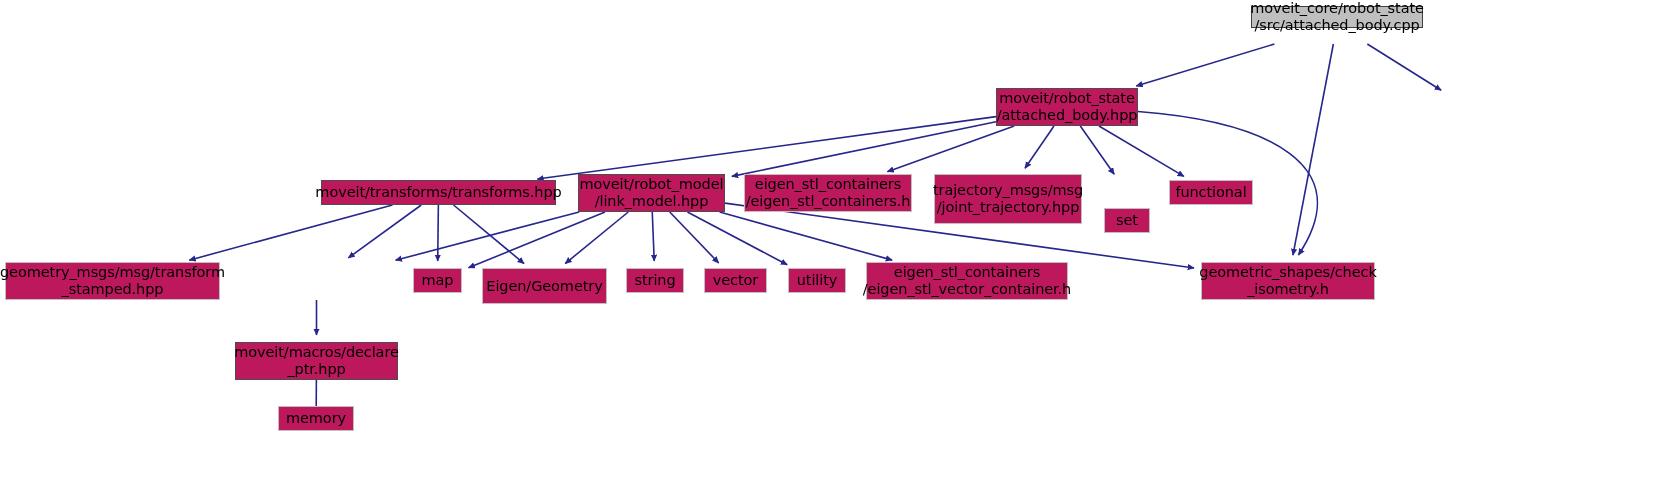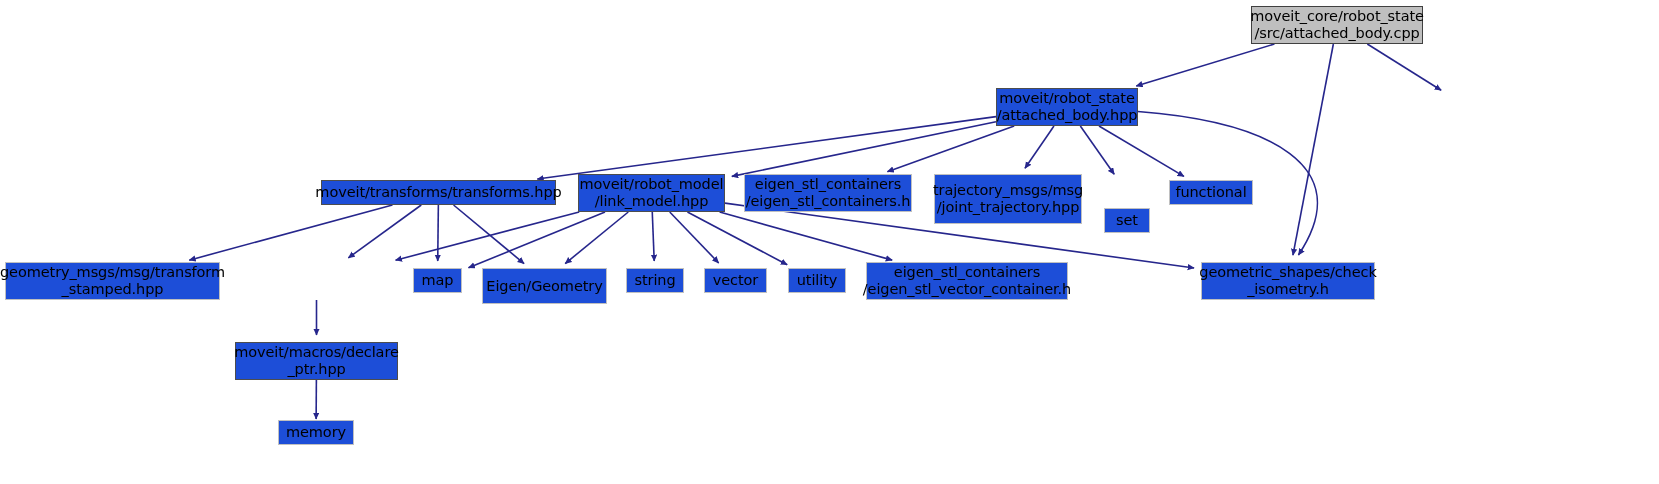--- a/index.html
+++ b/index.html
@@ -26,21 +26,21 @@
   .node {
     position: absolute;
     box-sizing: border-box;
     display: flex;
     align-items: center;
     justify-content: center;
     text-align: center;
     font-size: 14.5px;
     line-height: 17px;
     color: #000000;
-    background: #1d4ed8;
+    background: #be185d;
     border: 1px solid #c0c0c0;
     white-space: pre;
     letter-spacing: -0.1px;
     z-index: 2;
   }
   .node.strong {
     border: 1.6px solid #4d4d4d;
   }
   .node.current {
     background: #bfbfbf;
@@ -79,21 +79,21 @@
       <line x1="605.0314285714286" y1="212" x2="468.479310877119" y2="267.83322569276675" stroke="#26268c" stroke-width="1.6" fill="none" marker-end="url(#arrowhead)"></line>
       <line x1="628.2657142857142" y1="212" x2="565.2045433961564" y2="263.56871451248895" stroke="#26268c" stroke-width="1.6" fill="none" marker-end="url(#arrowhead)"></line>
       <line x1="652.26" y1="212" x2="654.2202237315579" y2="261.00559328894747" stroke="#26268c" stroke-width="1.6" fill="none" marker-end="url(#arrowhead)"></line>
       <line x1="669.74" y1="212" x2="718.652277202672" y2="262.95028875278336" stroke="#26268c" stroke-width="1.6" fill="none" marker-end="url(#arrowhead)"></line>
       <line x1="687.4371428571428" y1="212" x2="787.1688093391095" y2="264.72822246025424" stroke="#26268c" stroke-width="1.6" fill="none" marker-end="url(#arrowhead)"></line>
       <line x1="719.6193181818182" y1="212" x2="892.1380504160928" y2="260.1193294345996" stroke="#26268c" stroke-width="1.6" fill="none" marker-end="url(#arrowhead)"></line>
       <line x1="725" y1="203.1618224666143" x2="1194.065957531406" y2="268.01304676003724" stroke="#26268c" stroke-width="1.6" fill="none" marker-end="url(#arrowhead)"></line>
       <line x1="316.5" y1="300" x2="316.5" y2="335" stroke="#26268c" stroke-width="1.6" fill="none" marker-end="url(#arrowhead)"></line>
       <line x1="316.3774193548387" y1="380" x2="316.12580551176103" y2="419.000145677034" stroke="#26268c" stroke-width="1.6" fill="none" marker-end="url(#arrowhead)"></line>
     </svg>
-<div class="node current" style="left: 1251px; top: 6px; width: 172px; height: 38px;"><span class="node-label">moveit_core/robot_state
+<div class="node current" style="left: 1251px; top: 6px; width: 172px; height: 22px;"><span class="node-label">moveit_core/robot_state
 /src/attached_body.cpp</span></div>
     <div class="node strong" style="left: 996px; top: 88px; width: 142px; height: 38px;"><span class="node-label">moveit/robot_state
 /attached_body.hpp</span></div>
     <div class="node strong" style="left: 321px; top: 180px; width: 235px; height: 25px;"><span class="node-label">moveit/transforms/transforms.hpp</span></div>
     <div class="node strong" style="left: 578px; top: 174px; width: 147px; height: 38px;"><span class="node-label">moveit/robot_model
 /link_model.hpp</span></div>
     <div class="node" style="left: 744px; top: 174px; width: 168px; height: 38px;"><span class="node-label">eigen_stl_containers
 /eigen_stl_containers.h</span></div>
     <div class="node" style="left: 934px; top: 174px; width: 148px; height: 50px;"><span class="node-label">trajectory_msgs/msg
 /joint_trajectory.hpp</span></div>
@@ -105,14 +105,14 @@
     <div class="node" style="left: 482px; top: 268px; width: 125px; height: 36px;"><span class="node-label">Eigen/Geometry</span></div>
     <div class="node" style="left: 626px; top: 268px; width: 58px; height: 25px;"><span class="node-label">string</span></div>
     <div class="node" style="left: 704px; top: 268px; width: 63px; height: 25px;"><span class="node-label">vector</span></div>
     <div class="node" style="left: 788px; top: 268px; width: 58px; height: 25px;"><span class="node-label">utility</span></div>
     <div class="node" style="left: 866px; top: 262px; width: 202px; height: 38px;"><span class="node-label">eigen_stl_containers
 /eigen_stl_vector_container.h</span></div>
     <div class="node" style="left: 1201px; top: 262px; width: 174px; height: 38px;"><span class="node-label">geometric_shapes/check
 _isometry.h</span></div>
     <div class="node strong" style="left: 235px; top: 342px; width: 163px; height: 38px;"><span class="node-label">moveit/macros/declare
 _ptr.hpp</span></div>
-    <div class="node" style="left: 278px; top: 420px; width: 76px; height: 25px;"><span class="node-label">memory</span></div>
+    <div class="node" style="left: 278px; top: 406px; width: 76px; height: 25px;"><span class="node-label">memory</span></div>
   </div>
 
 </body></html>

